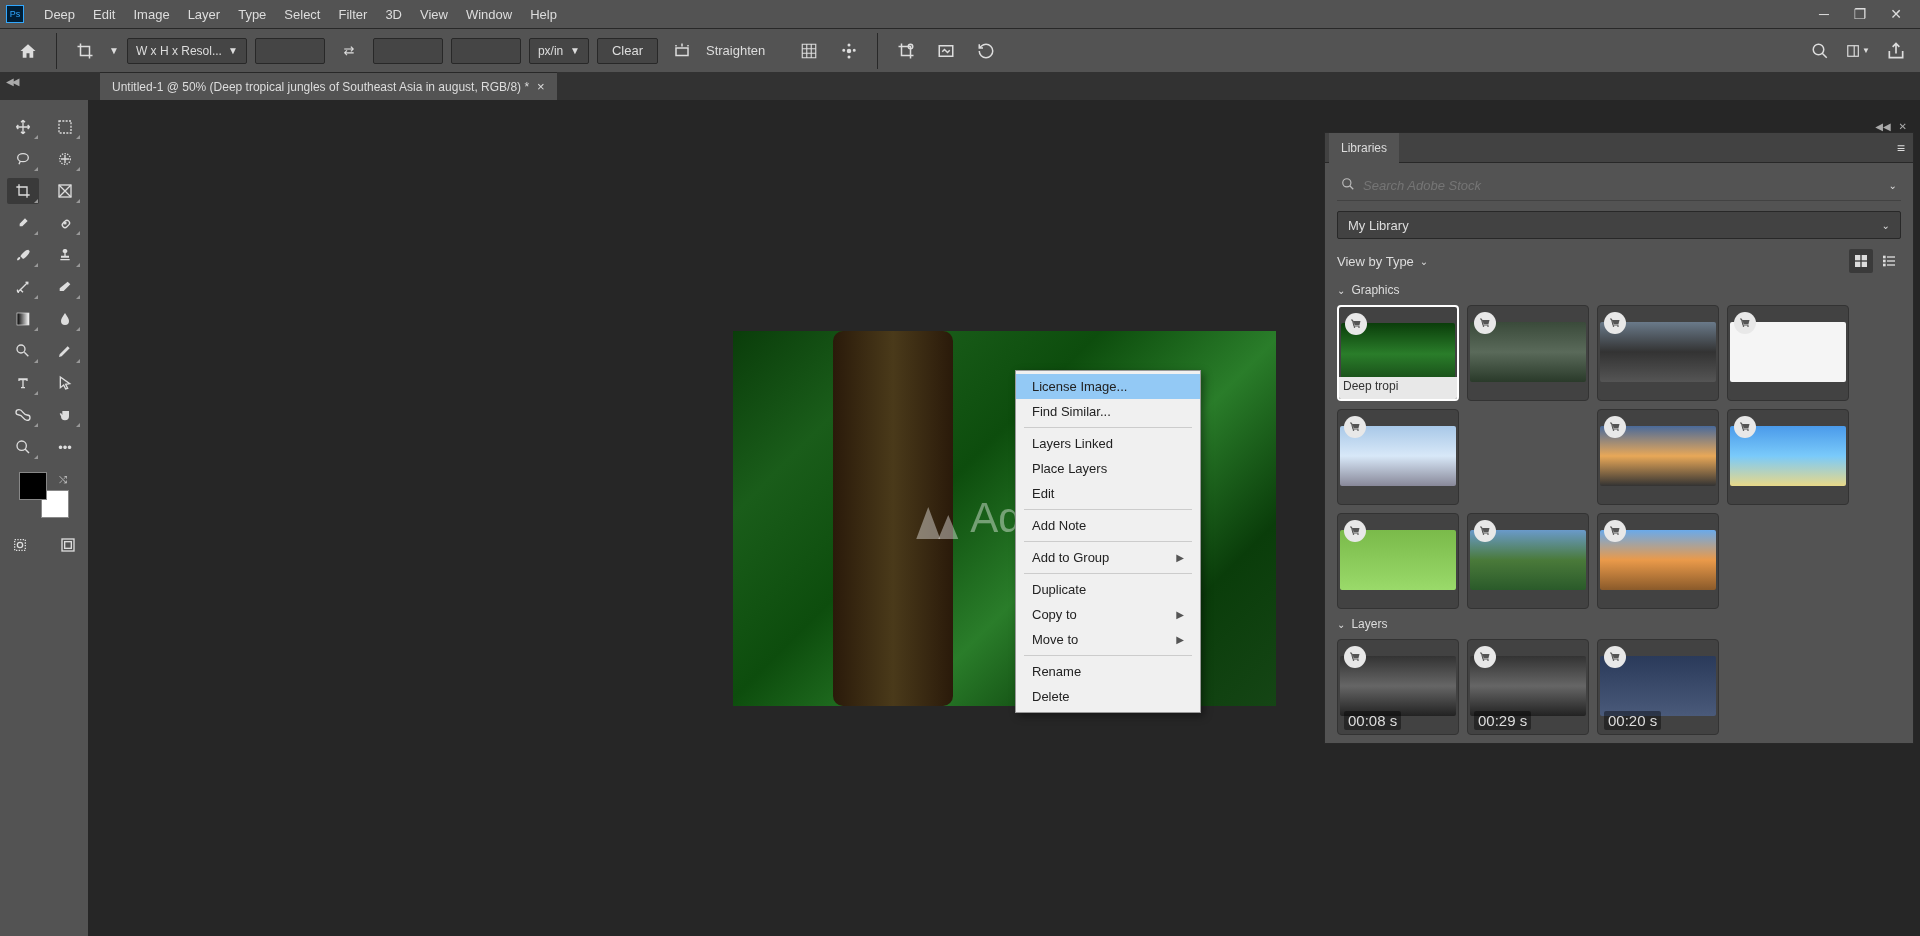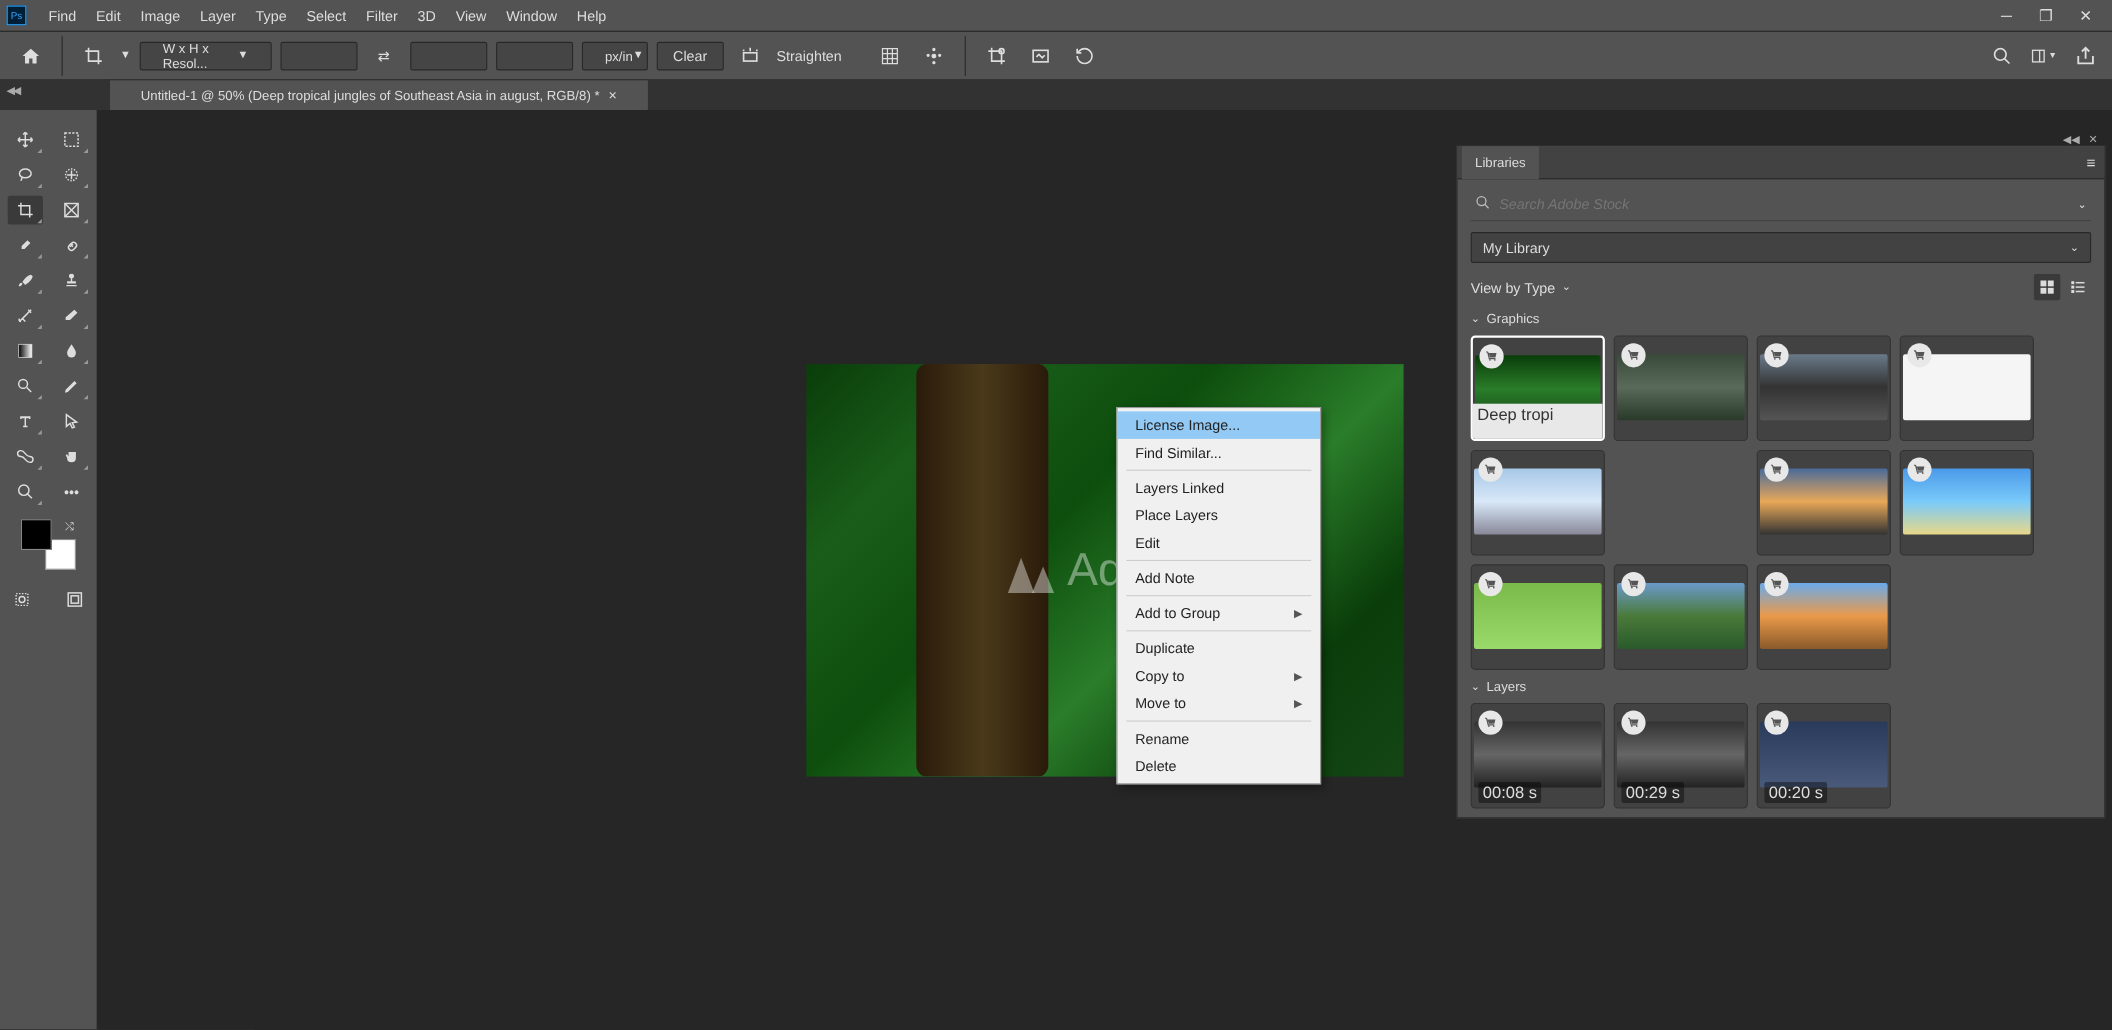--- a/index.html
+++ b/index.html
@@ -6,31 +6,31 @@
   body{background:#323232;width:1920px;height:936px;overflow:hidden;color:#ddd;font-size:13px}
   .title-bar{height:28px;background:#535353;display:flex;align-items:center;padding:0 6px}
   .ps-logo{width:18px;height:18px;background:#001e36;border:1px solid #31a8ff;display:flex;align-items:center;justify-content:center;color:#31a8ff;font-size:9px;font-weight:normal}
   .menu-bar{display:flex;gap:18px;margin-left:20px}
   .menu-item{font-size:13px;cursor:default}
   .win-controls{margin-left:auto;display:flex;gap:20px;padding-right:10px}
   .win-btn{width:16px;height:16px;display:flex;align-items:center;justify-content:center;font-size:14px}
   .options-bar{height:44px;background:#535353;border-top:1px solid #282828;display:flex;align-items:center;padding:0 12px;gap:8px}
   .opt-btn{width:32px;height:32px;display:flex;align-items:center;justify-content:center;border-radius:3px}
   .home-icon svg{fill:#ddd}
-  .dropdown{height:26px;background:#454545;border:1px solid #282828;display:flex;align-items:center;padding:0 20px;border-radius:2px;font-size:12px}
+  .dropdown{height:26px;background:#454545;border:1px solid #282828;display:flex;align-items:center;padding:0 8px;border-radius:2px;font-size:12px}
   .dropdown.wide{width:120px}
   .dropdown.narrow{width:60px;justify-content:space-between}
   .input-field{width:70px;height:26px;background:#454545;border:1px solid #282828;border-radius:2px}
   .clear-btn{height:26px;padding:10px 14px;background:#454545;border:1px solid #282828;border-radius:2px;display:flex;align-items:center}
   .opt-right{margin-left:auto;display:flex;gap:14px;align-items:center}
   .icon-btn{width:24px;height:24px;display:flex;align-items:center;justify-content:center}
   .divider{width:1px;height:36px;background:#282828;margin:0 4px}
   .tab-strip{height:28px;background:#323232;display:flex;align-items:center;padding-left:100px}
   .collapse-arrows{position:absolute;left:6px;top:76px;color:#aaa;font-size:10px;letter-spacing:-2px}
-  .doc-tab{background:#535353;height:28px;padding:0 28px;display:flex;align-items:center;gap:8px;font-size:12px;border-top:1px solid #282828}
+  .doc-tab{background:#535353;height:28px;padding:0 12px;display:flex;align-items:center;gap:8px;font-size:12px;border-top:1px solid #282828}
   .doc-tab .close{font-size:13px}
   .main-area{display:flex;height:calc(100% - 100px)}
   .tool-panel{width:88px;background:#535353;display:flex;flex-direction:column;align-items:center;padding-top:14px;gap:0}
   .tool-grid{display:grid;grid-template-columns:repeat(2,32px);gap:6px 10px}
   .tool{width:32px;height:26px;display:flex;align-items:center;justify-content:center;border-radius:2px;position:relative}
   .tool.active{background:#3a3a3a}
   .tool::after{content:"";position:absolute;right:1px;bottom:1px;width:0;height:0;border-right:4px solid #999;border-top:4px solid transparent}
   .tool.no-corner::after{display:none}
   .swatches{margin-top:12px;position:relative;width:50px;height:46px}
   .swatch-fg{position:absolute;width:28px;height:28px;background:#000;border:1px solid #888;top:0;left:0;z-index:2}
@@ -59,21 +59,21 @@
   .view-type{display:flex;align-items:center;gap:6px}
   .view-icons{margin-left:auto;display:flex;gap:4px}
   .section-header{display:flex;align-items:center;gap:6px;margin:8px 0;font-size:12px}
   .thumb-grid{display:grid;grid-template-columns:repeat(4,122px);gap:8px}
   .thumb{height:96px;background:#424242;border-radius:4px;position:relative;overflow:hidden;border:1px solid #333}
   .thumb.selected{border:2px solid #fff}
   .thumb-img{position:absolute;top:16px;left:2px;right:2px;height:60px;border-radius:2px}
   .thumb.selected .thumb-img{height:62px}
   .cart-badge{position:absolute;top:6px;left:6px;width:22px;height:22px;background:#e8e8e8;border-radius:50%;display:flex;align-items:center;justify-content:center;z-index:3}
   .cart-badge svg{width:12px;height:12px}
-  .thumb-label{position:absolute;bottom:0;left:0;right:0;height:32px;background:#e8e8e8;color:#333;font-size:15px;padding:2px 4px;overflow:hidden;white-space:nowrap}
+  .thumb-label{position:absolute;bottom:0;left:0;right:0;height:22px;background:#e8e8e8;color:#333;font-size:12px;padding:2px 4px;overflow:hidden;white-space:nowrap}
   .video-time{position:absolute;bottom:4px;left:6px;font-size:15px;color:#ddd;background:rgba(0,0,0,0.4);padding:1px 4px;border-radius:2px}
   .context-menu{position:absolute;top:370px;left:1015px;width:186px;background:#f0f0f0;border:1px solid #999;box-shadow:3px 3px 8px rgba(0,0,0,0.4);z-index:100;padding:3px 0}
   .ctx-item{height:25px;padding:0 16px;display:flex;align-items:center;color:#222;font-size:13px;justify-content:space-between}
   .ctx-item.highlighted{background:#93c9f5}
   .ctx-sep{height:1px;background:#ccc;margin:3px 8px}
   .ctx-arrow{font-size:10px;color:#555}
   .img-jungle{background:linear-gradient(#0a3d0a,#2a7d2a,#154515)}
   .img-forest{background:linear-gradient(#3a4a3a,#5a6a5a,#2a3a2a)}
   .img-city{background:linear-gradient(#6a7a8a,#333,#555)}
   .img-sketch{background:#f5f5f5}
@@ -87,21 +87,21 @@
   .img-video2{background:linear-gradient(#f8e8e8,#fad8d8)}
   .img-video3{background:linear-gradient(#2a3a5a,#4a5a7a)}
   .chev{font-size:10px}
 </style>
 </head>
 <body>
 
 <div class="title-bar">
   <div class="ps-logo">Ps</div>
   <div class="menu-bar" id="menu-bar">
-      <span class="menu-item">Find</span>
+      <span class="menu-item">Deep</span>
       <span class="menu-item">Edit</span>
       <span class="menu-item">Image</span>
       <span class="menu-item">Layer</span>
       <span class="menu-item">Type</span>
       <span class="menu-item">Select</span>
       <span class="menu-item">Filter</span>
       <span class="menu-item">3D</span>
       <span class="menu-item">View</span>
       <span class="menu-item">Window</span>
       <span class="menu-item">Help</span>

